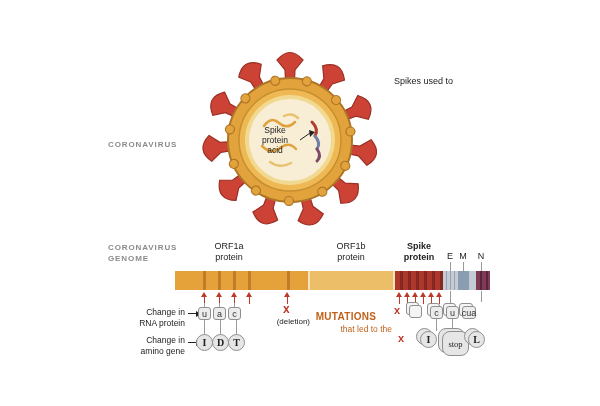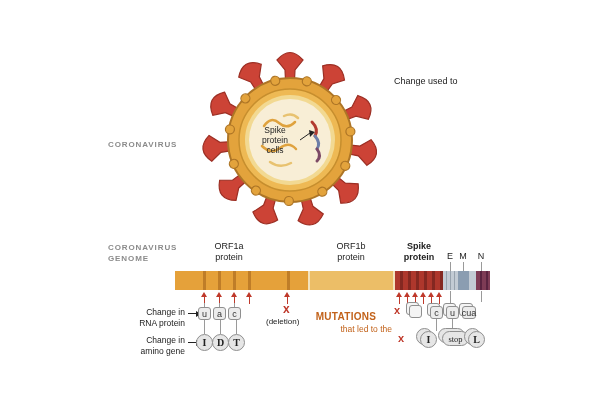--- a/index.html
+++ b/index.html
@@ -18,21 +18,21 @@
   .arw::before{content:"";position:absolute;left:0;top:0;border-left:3.5px solid transparent;
     border-right:3.5px solid transparent;border-bottom:5px solid #bf392b;}
   .arw::after{content:"";position:absolute;left:2.6px;top:4px;width:1.8px;height:8px;background:#bf392b;}
   .nt{position:absolute;width:13px;height:13px;border:1px solid #8f8f8f;border-radius:3px;background:#ececec;
     display:flex;align-items:center;justify-content:center;font-size:9px;color:#333;box-sizing:border-box;}
   .ntwide{width:14px;}
   .ghost{background:#f4f4f4;}
   .aa{position:absolute;width:17px;height:17px;border:1px solid #8f8f8f;border-radius:50%;background:#e6e6e6;
     display:flex;align-items:center;justify-content:center;font-family:"Liberation Serif",serif;
     font-size:10px;font-weight:600;color:#222;box-sizing:border-box;}
-  .pill{width:27px;height:15px;border-radius:8px;font-size:8.5px;font-weight:normal;}
+  .pill{width:27px;height:25px;border-radius:8px;font-size:8.5px;font-weight:normal;}
   .vline{position:absolute;width:1px;background:#9a9a9a;}
   .redx{position:absolute;color:#bf392b;font-weight:bold;font-size:11px;}
   .cap{position:absolute;text-align:right;font-size:8.5px;color:#222;line-height:1.3;}
   .caparrow{position:absolute;width:9px;height:1px;background:#222;}
   .caparrow::after{content:"";position:absolute;right:-4px;top:-2.5px;border-left:5px solid #222;
     border-top:3px solid transparent;border-bottom:3px solid transparent;}
   .mut{position:absolute;left:300px;top:310px;width:92px;text-align:center;color:#c2621a;line-height:1.35;}
   .mut .m1{font-weight:bold;font-size:10px;letter-spacing:.3px;}
   .mut .m2{font-size:8.5px;text-align:right;}
 </style>
@@ -89,25 +89,25 @@
       <path d="M 143 106 q 6 7 2 13" stroke="#6e7fa8" stroke-width="3"></path>
       <path d="M 145 119 q 5 7 0 12" stroke="#7d4a66" stroke-width="3"></path>
     </g>
     <path d="M 128 110 L 138 103" stroke="#222" stroke-width="1" fill="none"></path>
     <polygon points="137,100 143,102 138,107" fill="#222"></polygon>
   </svg>
 
   <div class="genetxt" style="left:250px;top:125px;width:50px;">
     <div>Spike</div>
     <div>protein</div>
-    <div>cells</div>
+    <div>acid</div>
   </div>
 
   <div class="small" style="left:394px;top:76px;width:95px;">
-    <div>Change used to</div>
+    <div>Spikes used to</div>
   </div>
 
   <div class="barlbl" style="left:199px;top:241px;width:60px;">
     <div>ORF1a</div>
     <div>protein</div>
   </div>
   <div class="barlbl" style="left:321px;top:241px;width:60px;">
     <div>ORF1b</div>
     <div>protein</div>
   </div>
@@ -174,21 +174,21 @@
   <div class="nt" style="left:213px;top:307px;">a</div>
   <div class="nt" style="left:228px;top:307px;">c</div>
   <div class="vline" style="left:204px;top:320px;height:14px;"></div>
   <div class="vline" style="left:220px;top:320px;height:14px;"></div>
   <div class="vline" style="left:236px;top:320px;height:14px;"></div>
   <div class="aa" style="left:196px;top:334px;">I</div>
   <div class="aa" style="left:212px;top:334px;">D</div>
   <div class="aa" style="left:228px;top:334px;">T</div>
 
   <div class="redx" style="left:283px;top:302px;font-size:12px;">x</div>
-  <div class="small" style="left:266px;top:317px;width:44px;text-align:left;font-size:8px;">(deletion)</div>
+  <div class="small" style="left:266px;top:317px;width:44px;text-align:right;font-size:8px;">(deletion)</div>
 
   <div class="mut">
     <div class="m1">MUTATIONS</div>
     <div class="m2">that led to the</div>
   </div>
 
   <div class="redx" style="left:394px;top:304px;">x</div>
   <div class="nt ghost" style="left:406px;top:302px;"></div>
   <div class="nt ghost" style="left:409px;top:305px;"></div>
   <div class="nt ghost" style="left:427px;top:303px;"></div>

